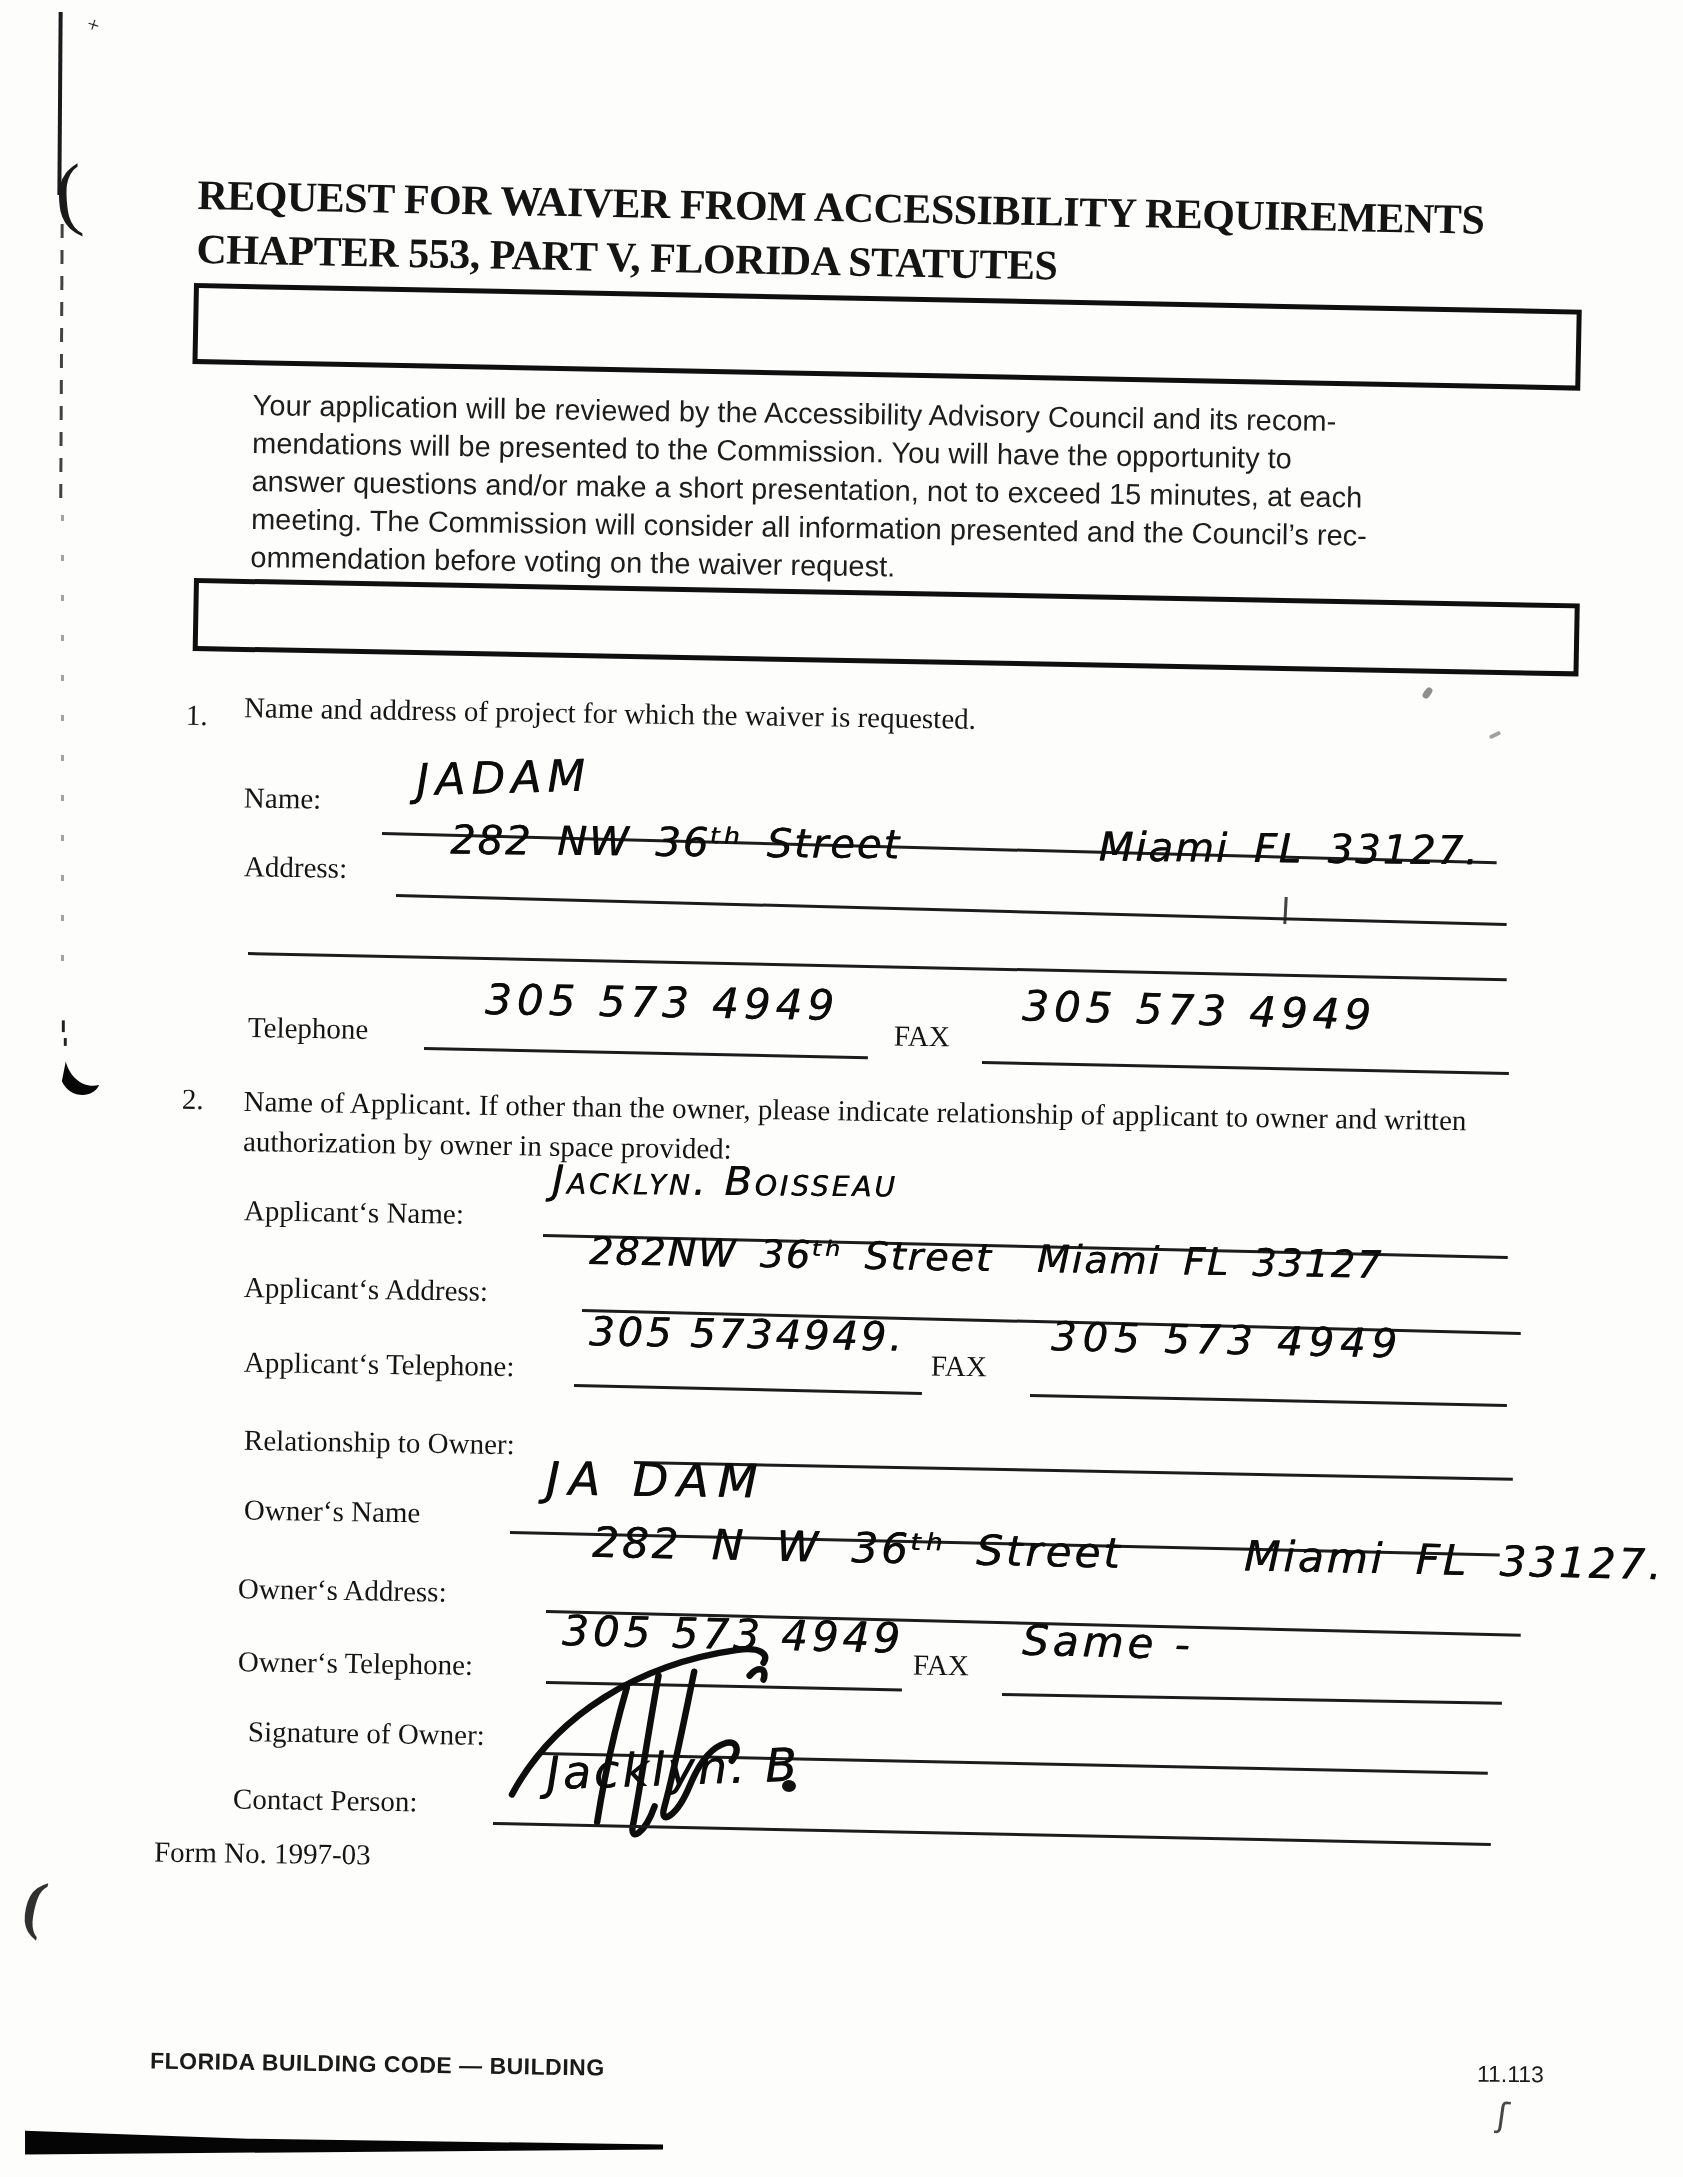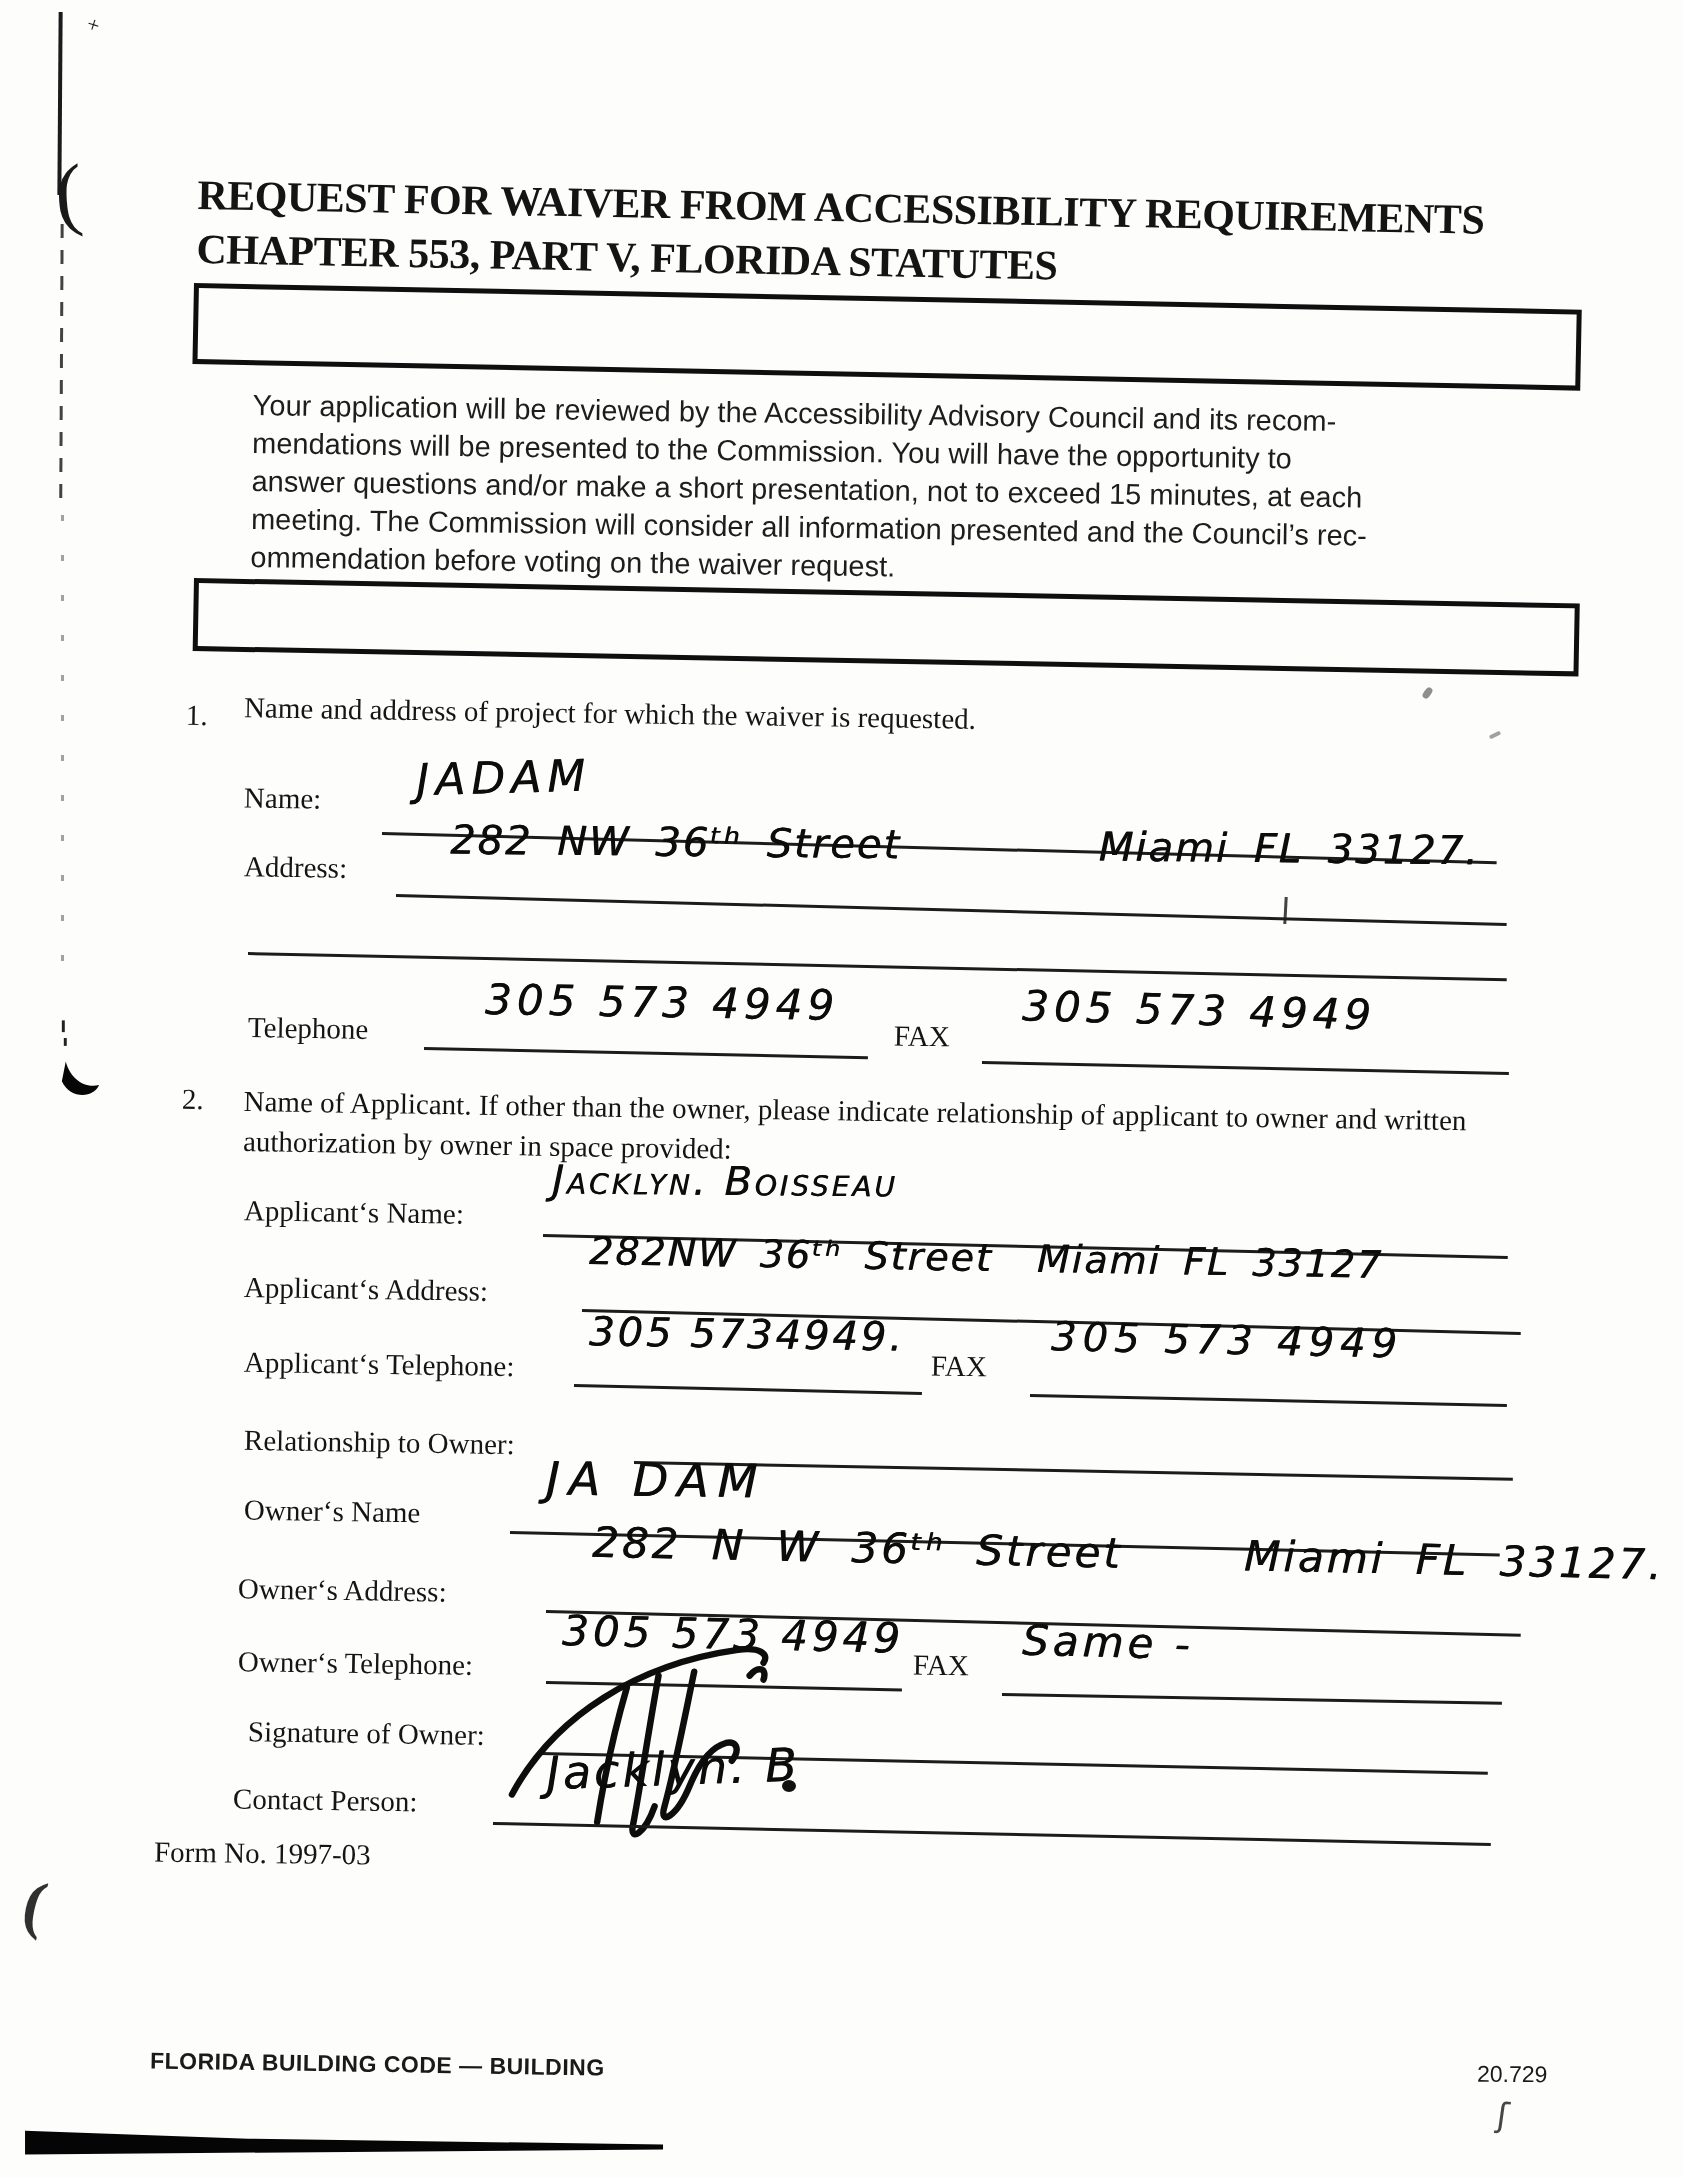--- a/index.html
+++ b/index.html
@@ -124,16 +124,16 @@
   </svg>
 
   <div class="abs serif label" style="left:233px;top:1784px;transform:rotate(0.9deg);">Contact Person:</div>
   <div class="abs hline" style="left:493px;top:1822px;width:998px;transform:rotate(1.2deg);"></div>
   <div class="abs hand" style="left:546px;top:1742px;font-size:46px;letter-spacing:3px;transform:rotate(-2deg);">Jacklyn. B</div>
   <div class="abs" style="left:782px;top:1780px;width:14px;height:12px;background:#111;border-radius:50%;"></div>
 
   <div class="abs serif label" style="left:154px;top:1837px;transform:rotate(0.8deg);">Form No. 1997-03</div>
 
   <div class="abs sans" style="left:150px;top:2051px;font-size:23px;font-weight:bold;letter-spacing:0.5px;color:#1a1a1a;transform:rotate(0.9deg);">FLORIDA BUILDING CODE — BUILDING</div>
-  <div class="abs sans" style="left:1477px;top:2061px;font-size:23px;color:#1a1a1a;transform:rotate(0.5deg);">20.729</div>
+  <div class="abs sans" style="left:1477px;top:2061px;font-size:23px;color:#1a1a1a;transform:rotate(0.5deg);">11.113</div>
 
 </div>
 
 
 </body></html>

